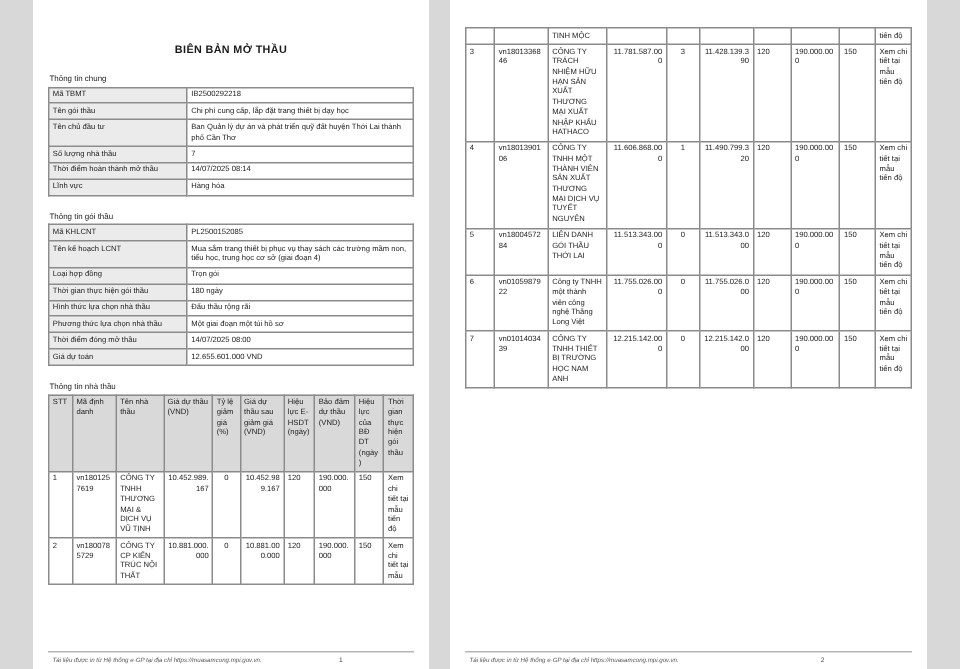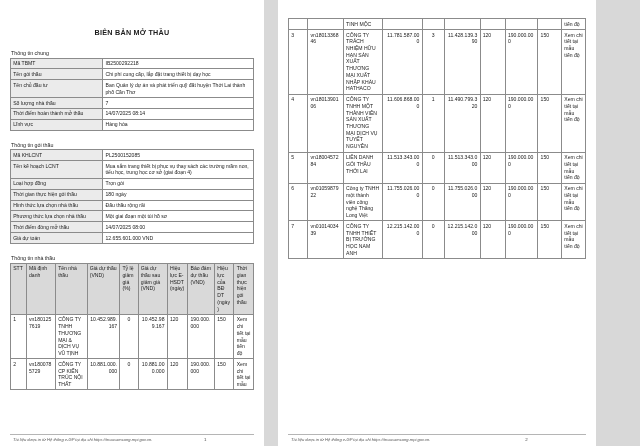--- a/index.html
+++ b/index.html
@@ -15,21 +15,21 @@
     width: 640px; height: 446px;
     display: flex;
     background: #d8d8d8;
   }
   .page {
     position: relative;
     background: #ffffff;
     height: 446px;
     overflow: hidden;
   }
-  .page-left  { width: 264px; margin-right: 14px; }
+  .page-left  { width: 264px; margin-right: 14px; margin-left: 22px; }
   .page-right { width: 318px; }
 
   .page-inner {
     padding: 6px 10px 0 10px;
     height: 100%;
     position: relative;
   }
 
   .doc-title {
     text-align: center;

